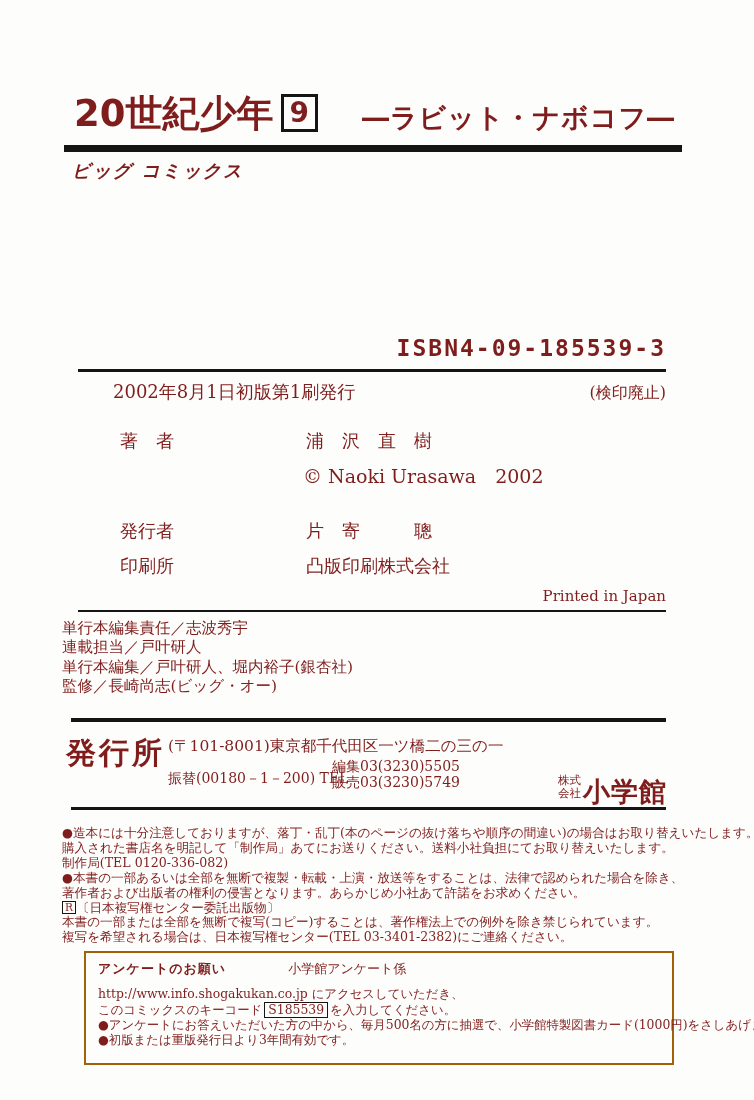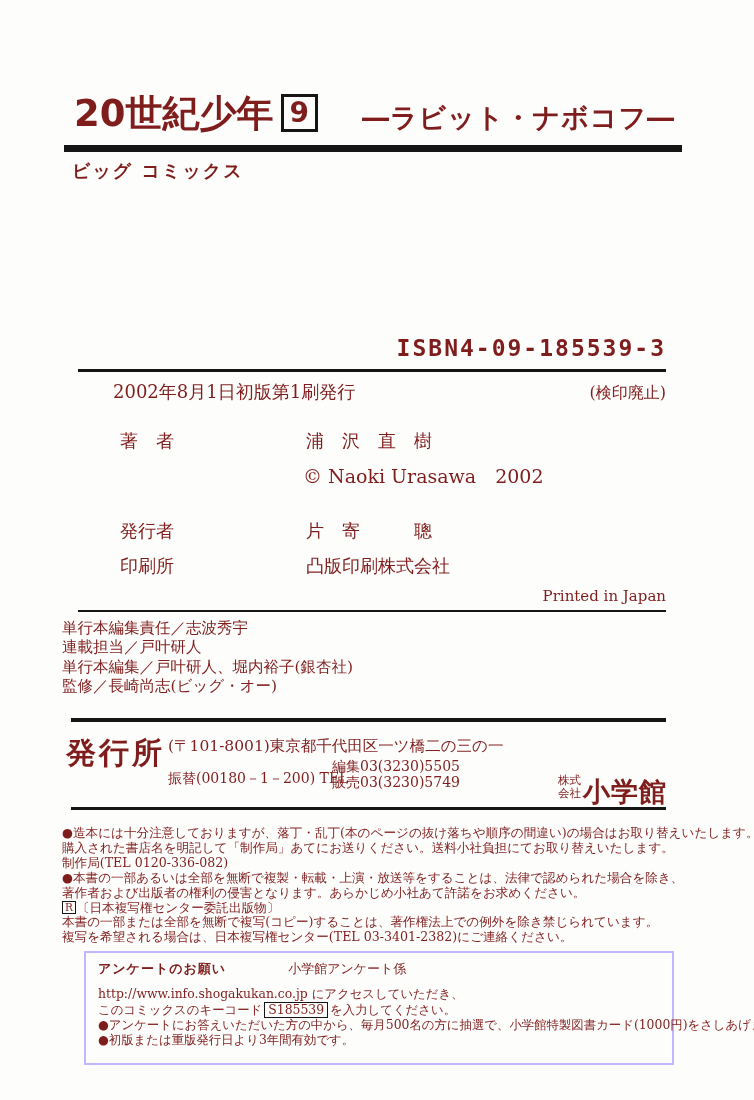--- a/index.html
+++ b/index.html
@@ -13,21 +13,21 @@
     overflow:hidden;
   }
   .abs{position:absolute;}
 
   
   .title-row{left:74px;top:94px;display:flex;align-items:flex-end;white-space:nowrap;}
   .title-main{font-family:"DejaVu Sans","Liberation Sans",sans-serif;font-weight:bold;font-size:37px;line-height:1;letter-spacing:0px;}
   .vol-box{margin-left:7px;border:3px solid #151515;font-family:"DejaVu Sans","Liberation Sans",sans-serif;font-weight:bold;font-size:28px;line-height:1.05;padding:1px 6px 2px 6px;}
   .title-sub{margin-left:44px;font-family:"DejaVu Sans","Liberation Sans",sans-serif;font-weight:bold;font-size:27px;line-height:1.1;letter-spacing:1px;}
   .title-rule{left:64px;top:145px;width:618px;height:7px;background:#151515;}
-  .series-label{left:72px;top:159px;font-family:"DejaVu Sans","Liberation Sans",sans-serif;font-weight:bold;font-size:18px;letter-spacing:2px;}
+  .series-label{left:72px;top:159px;font-family:"DejaVu Sans","Liberation Sans",sans-serif;font-weight:bold;font-size:18px;letter-spacing:2px;font-style:italic;}
 
   
   .isbn{right:88px;top:335px;font-family:"DejaVu Sans Mono","Liberation Mono",monospace;font-weight:bold;font-size:23px;letter-spacing:2px;}
   .rule{background:#151515;}
   .rule-isbn{left:78px;top:369px;width:588px;height:3px;}
   .rule-thin{left:78px;top:610px;width:588px;height:2px;}
   .rule-thick{left:71px;top:718px;width:595px;height:4px;}
   .rule-pub{left:71px;top:807px;width:595px;height:3px;}
 
   
@@ -48,21 +48,21 @@
   .tel-stack{left:332px;top:759px;font-size:14px;line-height:15.5px;white-space:nowrap;}
   .company{left:558px;top:774px;display:flex;}
   .kk-stack{font-size:11.5px;line-height:12.5px;margin-right:2px;}
   .pub-name{font-family:"DejaVu Sans","Liberation Sans",sans-serif;font-weight:bold;font-size:27px;letter-spacing:1px;}
 
   
   .notices{left:62px;top:826px;font-size:12.6px;line-height:14.9px;white-space:nowrap;}
   .rbox{display:inline-block;border:1px solid #151515;font-size:10.5px;line-height:11px;padding:0 2px;margin-right:1px;vertical-align:1px;}
 
   
-  .survey{left:84px;top:951px;width:574px;height:103px;border:2px solid #c4b5fd;padding:7px 0 0 12px;box-sizing:content-box;}
+  .survey{left:84px;top:951px;width:574px;height:103px;border:2px solid #a16207;padding:7px 0 0 12px;box-sizing:content-box;}
   .survey-header{display:flex;align-items:baseline;font-size:13px;}
   .survey-title{font-family:"DejaVu Sans","Liberation Sans",sans-serif;font-weight:bold;letter-spacing:1px;}
   .survey-dept{margin-left:62px;}
   .survey-lines{margin-top:9px;font-size:12.4px;line-height:14.6px;white-space:nowrap;}
   .keybox{display:inline-block;border:1px solid #151515;padding:0 3px;margin:0 2px;}
 </style>
 </head>
 <body>
 
 <div class="page">

